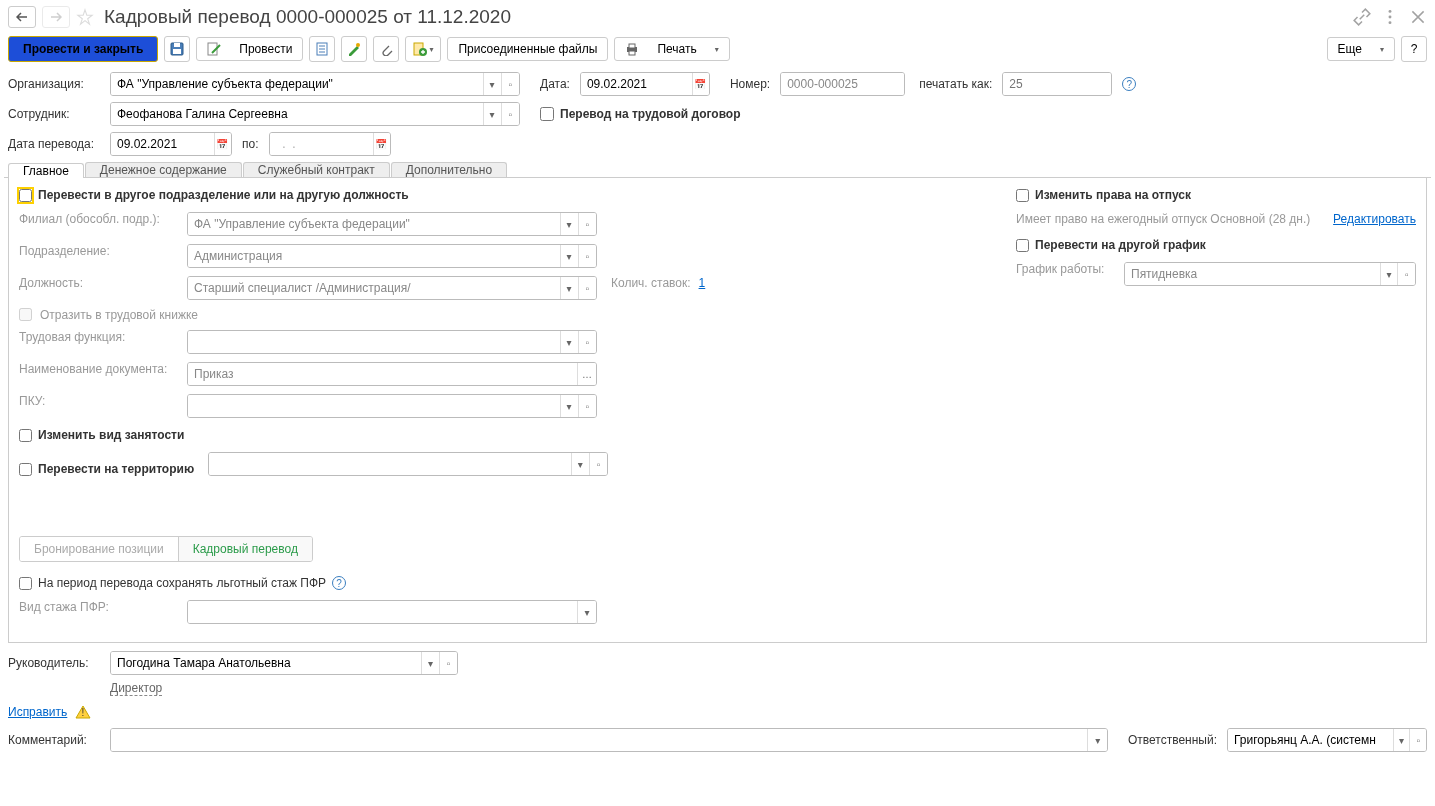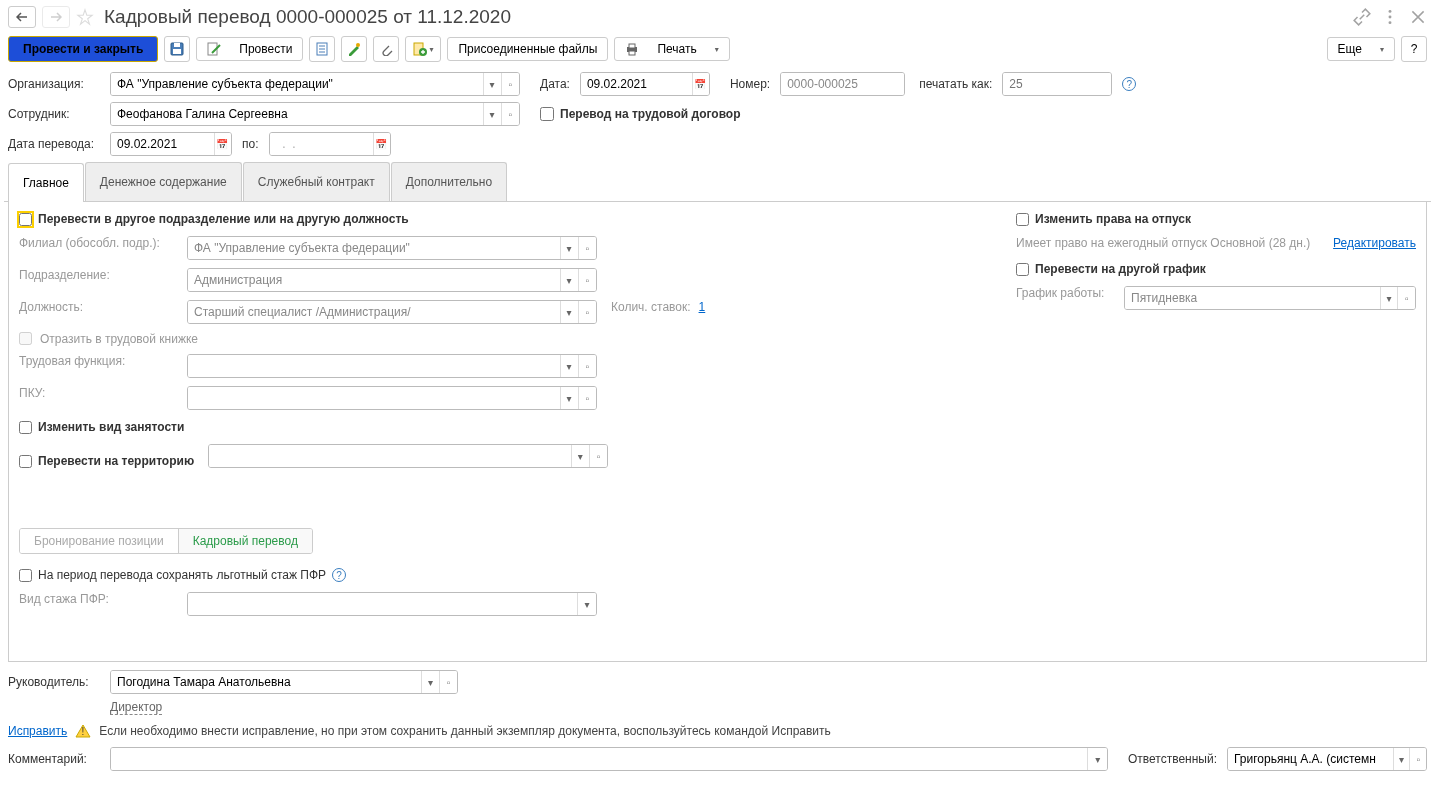--- a/index.html
+++ b/index.html
@@ -21,21 +21,21 @@
 .form-rows { padding: 0 4px; }
 .form-row { display: flex; align-items: center; gap: 10px; margin-bottom: 6px; }
 .label-col { display: inline-block; color: #333; font-size: 12px; }
 .input-wrap { display: inline-flex; border: 1px solid #bbb; border-radius: 3px; overflow: hidden; height: 24px; background: #fff; }
 .input-wrap input { border: none; padding: 2px 6px; font-size: 12px; outline: none; width: 100%; }
 .input-btn { width: 20px; border-left: 1px solid #ddd; display: flex; align-items: center; justify-content: center; font-size: 10px; color: #666; cursor: pointer; background: #fff; }
 .checkbox-row { display: flex; align-items: center; gap: 6px; }
 .checkbox-row input[type=checkbox] { width: 14px; height: 14px; }
 
 .tabs { display: flex; border-bottom: 1px solid #ccc; padding: 0 4px; margin-top: 4px; }
-.tab { padding: 12px 14px; border: 1px solid transparent; border-bottom: none; cursor: pointer; font-size: 12px; background: #eee; border: 1px solid #ccc; border-bottom: none; margin-right: 1px; color: #555; border-radius: 3px 3px 0 0; }
+.tab { padding: 0 14px; border: 1px solid transparent; border-bottom: none; cursor: pointer; font-size: 12px; background: #eee; border: 1px solid #ccc; border-bottom: none; margin-right: 1px; color: #555; border-radius: 3px 3px 0 0; }
 .tab.active { background: #fff; position: relative; top: 1px; color: #000; }
 
 .tab-content { border: 1px solid #ccc; border-top: none; margin: 0 4px; padding: 10px; min-height: 460px; position: relative; }
 .main-cols { display: flex; gap: 30px; }
 .left-col { flex: 1; }
 .right-col { width: 400px; }
 .section-checkbox { display: flex; align-items: flex-end; gap: 6px; margin-bottom: 10px; }
 .section-checkbox label { font-weight: bold; font-size: 12px; }
 .yellow-check { outline: 2px solid #fdd000; outline-offset: 0; }
 .field-row { display: flex; align-items: flex-start; gap: 8px; margin-bottom: 8px; }
@@ -248,20 +248,27 @@
       </div>
       <div class="field-row">
         <span class="field-label">Трудовая функция:</span>
         <div class="input-wrap" style="width:410px">
           <input style="">
           <div class="input-btn">▾</div>
           <div class="input-btn">▫</div>
         </div>
       </div>
       <div class="field-row">
+        <span class="field-label">Наименование документа:</span>
+        <div class="input-wrap" style="width:410px">
+          <input class="disabled-input" value="Приказ" style="">
+          <div class="input-btn">…</div>
+        </div>
+      </div>
+      <div class="field-row">
         <span class="field-label">ПКУ:</span>
         <div class="input-wrap" style="width:410px">
           <input style="">
           <div class="input-btn">▾</div>
           <div class="input-btn">▫</div>
         </div>
       </div>
       <div class="section-checkbox" style="margin-top:10px">
         <input type="checkbox" style="">
         <label>Изменить вид занятости</label>
@@ -332,21 +339,20 @@
   <div class="form-row">
     <span class="label-col" style="width:92px"></span>
     <span class="link dotted">Директор</span>
   </div>
   <div class="warn-row">
     <span class="correct-link">Исправить</span>
     <svg class="warn-icon" width="16" height="16" viewBox="0 0 16 16">
         <path d="M8 2 L15 14 H1 Z" fill="#ffd040" stroke="#c9a800"></path>
         <text x="8" y="12" font-size="10" text-anchor="middle" fill="#333">!</text>
       </svg>
-    <span style="color:#444">Если необходимо внести исправление, но при этом сохранить данный экземпляр документа, воспользуйтесь командой Исправить</span>
   </div>
   <div class="form-row">
     <span class="label-col" style="width:92px">Комментарий:</span>
     <div class="input-wrap" style="flex:1">
       <input style="">
       <div class="input-btn">▾</div>
     </div>
     <span class="label-col" style="margin-left:10px">Ответственный:</span>
     <div class="input-wrap" style="width:200px">
       <input value="Григорьянц А.А. (системн" style="">

